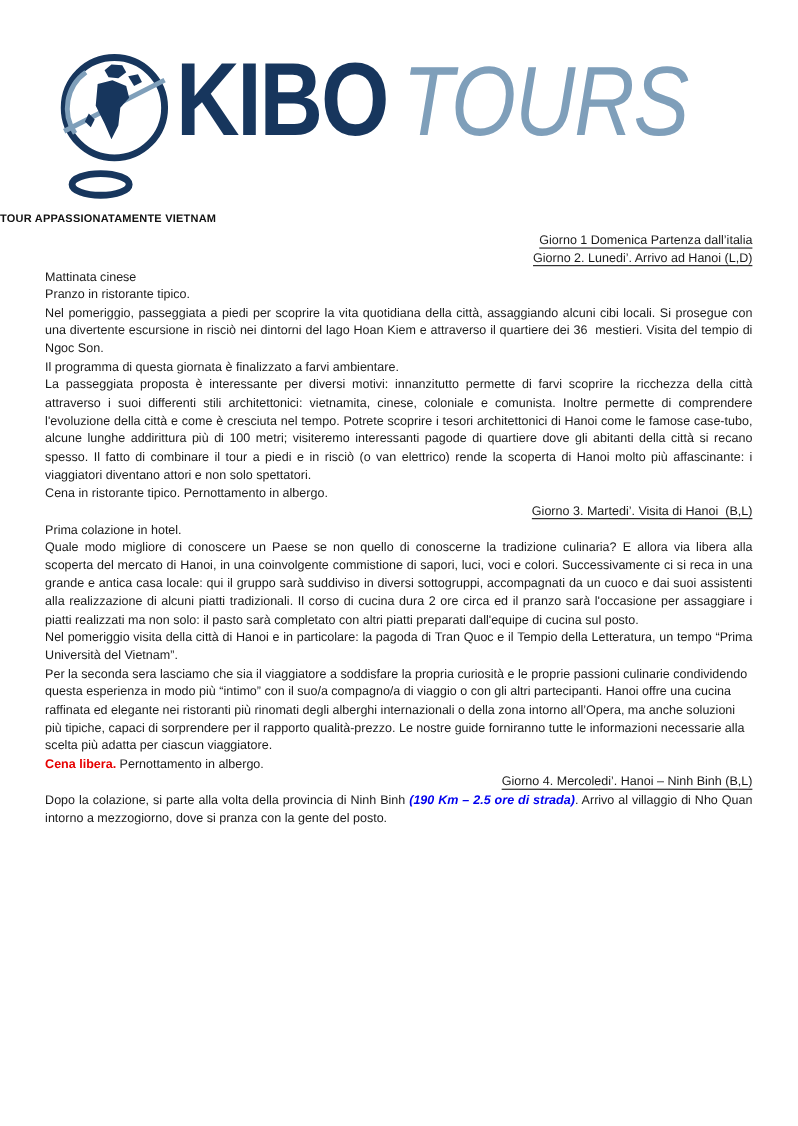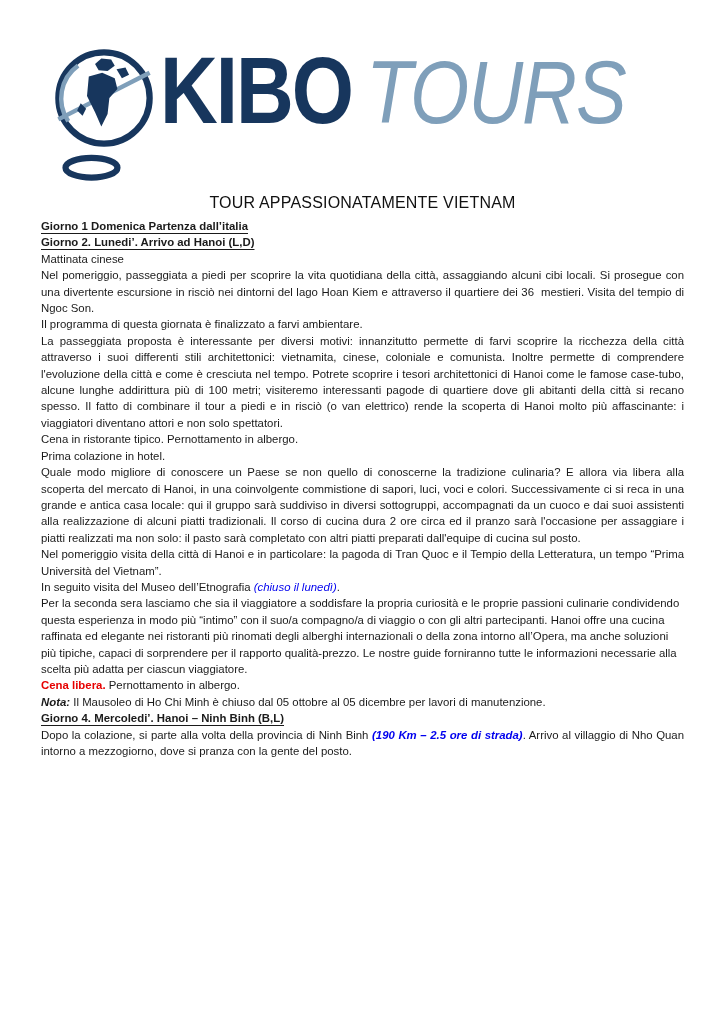--- a/index.html
+++ b/index.html
@@ -22,29 +22,29 @@
   .s-navy{stroke:var(--navy);fill:none;}
   .s-steel{stroke:var(--steel);fill:none;}
   .brand{
     position:absolute;left:160px;top:0px;white-space:nowrap;line-height:1;
     transform:scaleY(1.18);transform-origin:top left;
   }
   .kibo{font-weight:bold;font-size:80px;letter-spacing:-2px;color:var(--navy);}
   .tours{font-style:italic;font-size:76px;letter-spacing:-1px;color:var(--steel);margin-left:14px;}
   
   .doc-title{
-    font-size:16px;font-weight:normal;text-align:center;
+    font-size:10px;font-weight:bold;text-align:left;
     margin:12px 0 6px 0;color:#111;letter-spacing:.2px;
   }
   
   .content{padding:0 41px;font-size:11.4px;line-height:16.4px;}
   .content p{margin:0;white-space:pre-wrap;}
   .j{text-align:justify;}
   .i{}
-  .h{font-weight:bold;}
+  .h{font-weight:normal;text-align:right;}
   .h .hu{text-decoration:underline;text-decoration-thickness:1.1px;text-underline-offset:2.5px;}
   .sp{margin-top:16.4px;}
   .red-bold{color:var(--red);font-weight:bold;}
   .blue-italic{color:var(--blue);font-style:italic;}
   .blue-bold-italic{color:var(--blue);font-style:italic;font-weight:bold;}
   .bold-italic{font-weight:bold;font-style:italic;}
 </style>
 </head>
 <body>
 
@@ -67,37 +67,37 @@
   </header>
 
   <h1 class="doc-title">TOUR APPASSIONATAMENTE VIETNAM</h1>
 
   <div class="content">
 
     <p class="h"><span class="hu">Giorno 1 Domenica Partenza dall’italia</span></p>
 
     <p class="h sp"><span class="hu">Giorno 2. Lunedi’. Arrivo ad Hanoi (L,D)</span></p>
     <p>Mattinata cinese</p>
+    <p>Pranzo in ristorante tipico.</p>
     <p class="j">Nel pomeriggio, passeggiata a piedi per scoprire la vita quotidiana della città, assaggiando alcuni cibi locali. Si prosegue con una divertente escursione in risciò nei dintorni del lago Hoan Kiem e attraverso il quartiere dei 36  mestieri. Visita del tempio di Ngoc Son.</p>
 
     <p class="i j sp">Il programma di questa giornata è finalizzato a farvi ambientare.</p>
     <p class="i j">La passeggiata proposta è interessante per diversi motivi: innanzitutto permette di farvi scoprire la ricchezza della città attraverso i suoi differenti stili architettonici: vietnamita, cinese, coloniale e comunista. Inoltre permette di comprendere l'evoluzione della città e come è cresciuta nel tempo. Potrete scoprire i tesori architettonici di Hanoi come le famose case-tubo, alcune lunghe addirittura più di 100 metri; visiteremo interessanti pagode di quartiere dove gli abitanti della città si recano spesso. Il fatto di combinare il tour a piedi e in risciò (o van elettrico) rende la scoperta di Hanoi molto più affascinante: i viaggiatori diventano attori e non solo spettatori.</p>
     <p>Cena in ristorante tipico. Pernottamento in albergo.</p>
 
+    <p class="h sp"><span class="hu">Giorno 3. Martedi’. Visita di Hanoi  (B,L)</span></p>
 
     <p class="sp">Prima colazione in hotel.</p>
 
     <p class="j sp">Quale modo migliore di conoscere un Paese se non quello di conoscerne la tradizione culinaria? E allora via libera alla scoperta del mercato di Hanoi, in una coinvolgente commistione di sapori, luci, voci e colori. Successivamente ci si reca in una grande e antica casa locale: qui il gruppo sarà suddiviso in diversi sottogruppi, accompagnati da un cuoco e dai suoi assistenti alla realizzazione di alcuni piatti tradizionali. Il corso di cucina dura 2 ore circa ed il pranzo sarà l'occasione per assaggiare i piatti realizzati ma non solo: il pasto sarà completato con altri piatti preparati dall'equipe di cucina sul posto.</p>
 
     <p class="j sp">Nel pomeriggio visita della città di Hanoi e in particolare: la pagoda di Tran Quoc e il Tempio della Letteratura, un tempo “Prima Università del Vietnam”.</p>
-    <p><span>In seguito visita del Museo dell’Etnografia </span><span class="blue-italic">(chiuso il lunedì)</span><span>.</span></p>
 
     <p class="i sp">Per la seconda sera lasciamo che sia il viaggiatore a soddisfare la propria curiosità e le proprie passioni culinarie condividendo questa esperienza in modo più “intimo” con il suo/a compagno/a di viaggio o con gli altri partecipanti. Hanoi offre una cucina raffinata ed elegante nei ristoranti più rinomati degli alberghi internazionali o della zona intorno all’Opera, ma anche soluzioni più tipiche, capaci di sorprendere per il rapporto qualità-prezzo. Le nostre guide forniranno tutte le informazioni necessarie alla scelta più adatta per ciascun viaggiatore.</p>
 
     <p class="sp"><span class="red-bold">Cena libera.</span><span> Pernottamento in albergo.</span></p>
 
-    <p class="sp"><span class="bold-italic">Nota:</span><span class="i"> Il Mausoleo di Ho Chi Minh è chiuso dal 05 ottobre al 05 dicembre per lavori di manutenzione.</span></p>
 
     <p class="h"><span class="hu">Giorno 4. Mercoledi’. Hanoi – Ninh Binh (B,L)</span></p>
     <p class="j"><span>Dopo la colazione, si parte alla volta della provincia di Ninh Binh </span><span class="blue-bold-italic">(190 Km – 2.5 ore di strada)</span><span>. Arrivo al villaggio di Nho Quan intorno a mezzogiorno, dove si pranza con la gente del posto.</span></p>
 
   </div>
 </div>
 
 </body></html>

